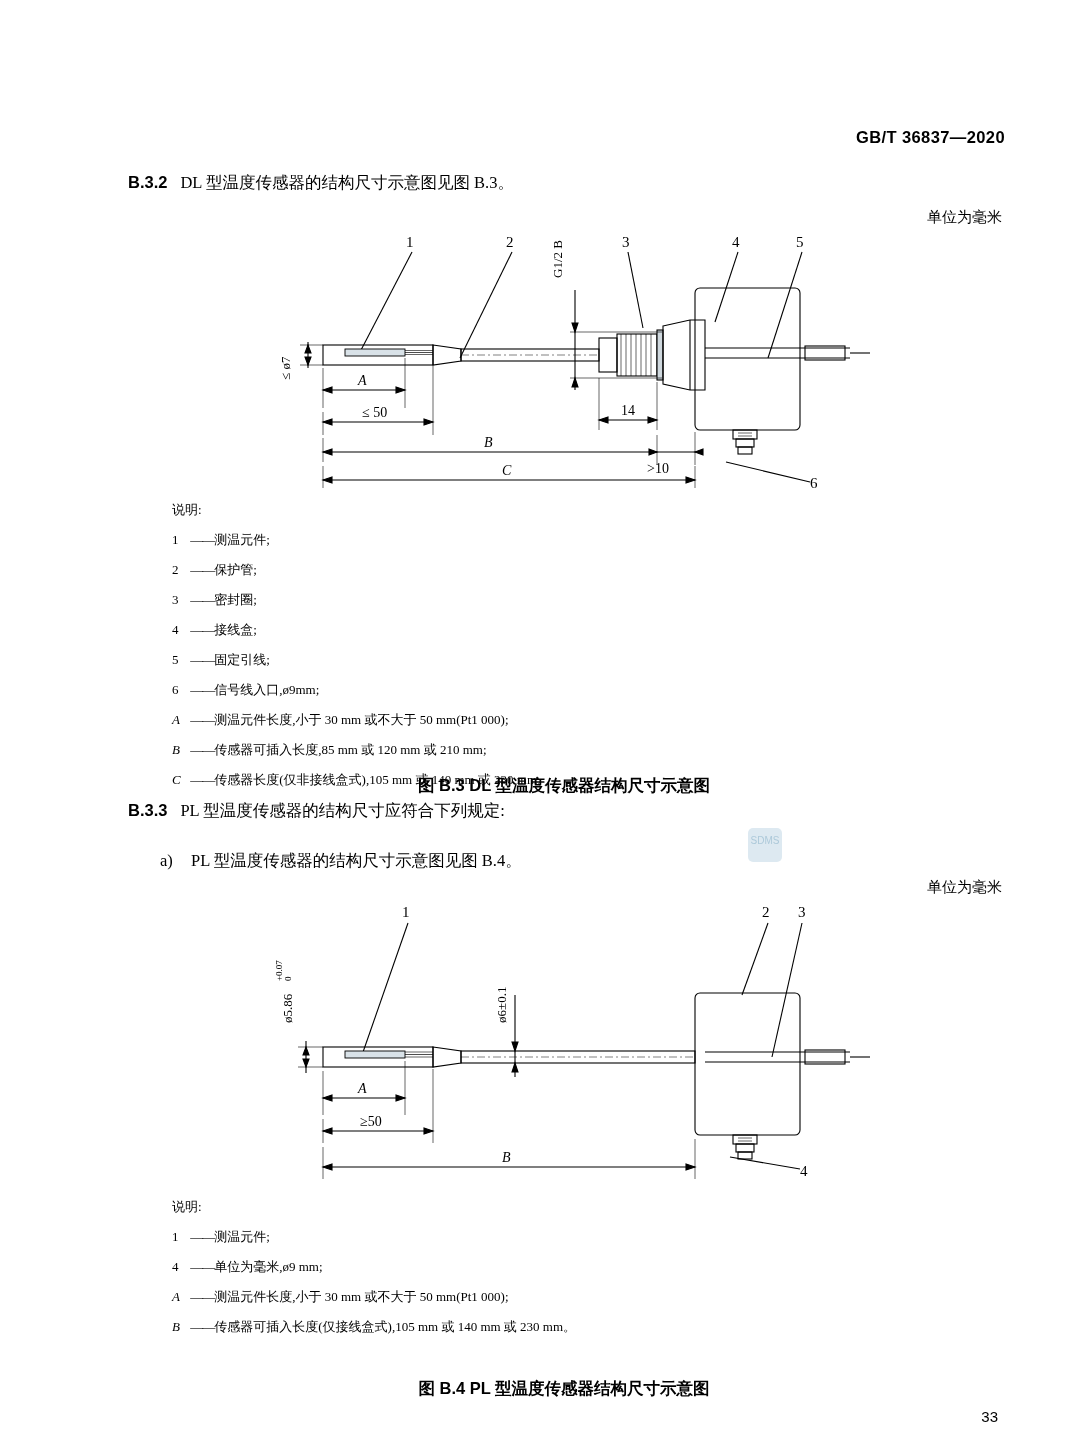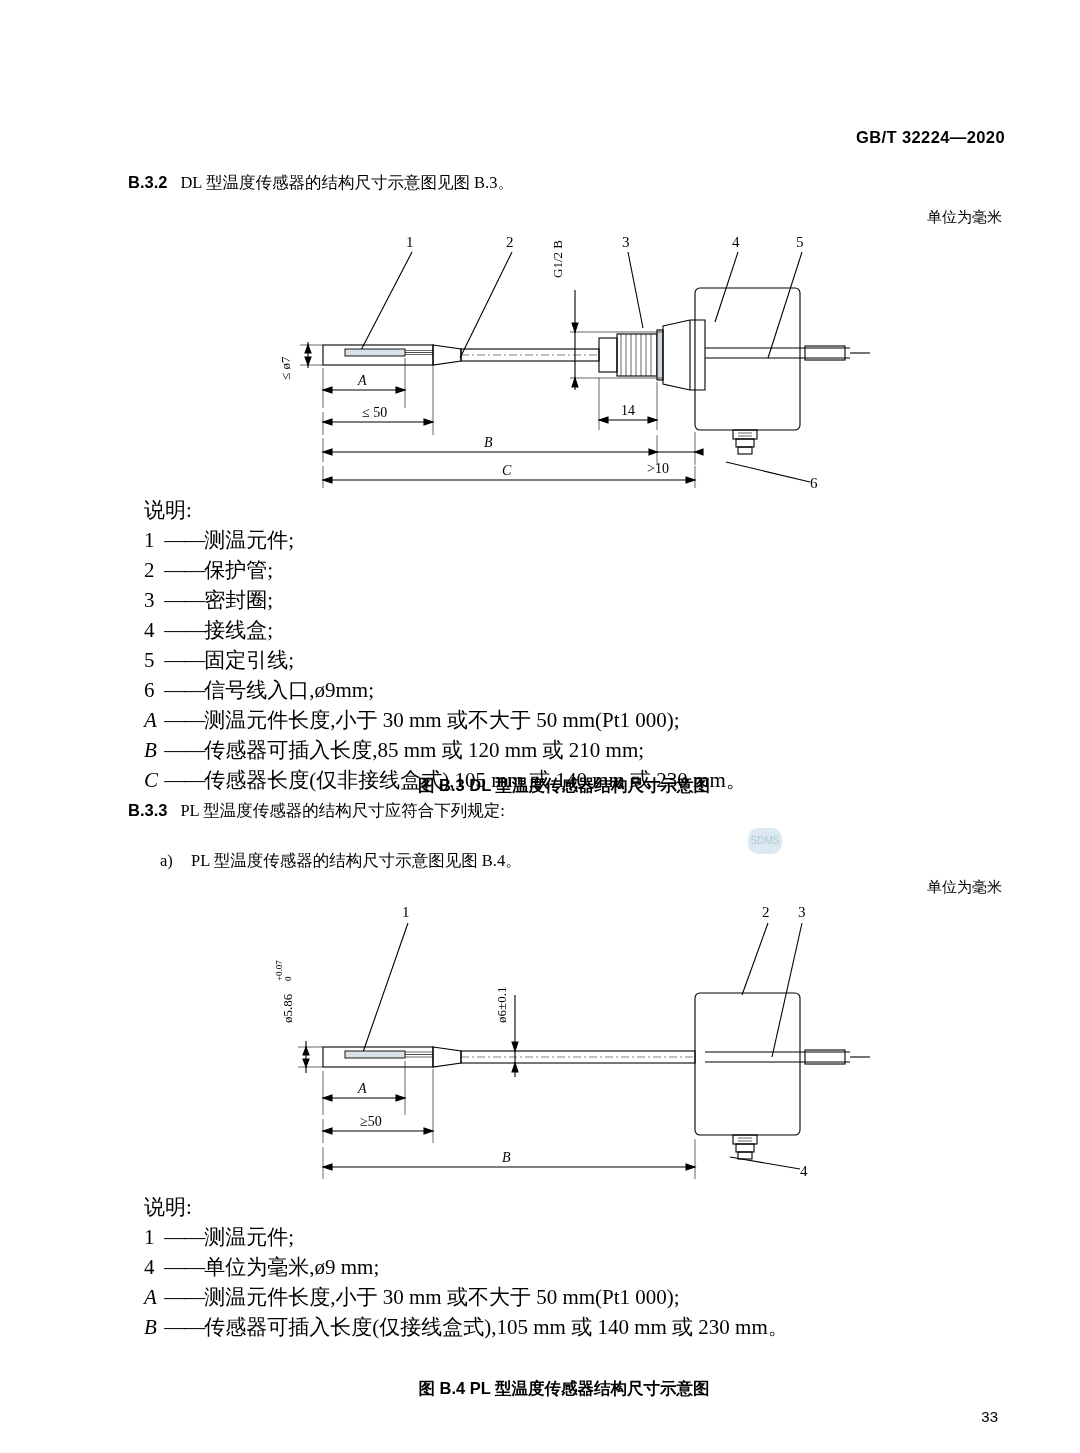--- a/index.html
+++ b/index.html
@@ -22,21 +22,21 @@
     font-family:"Liberation Serif", serif;
   }
   .clause .num { font-family:"Liberation Sans", sans-serif; font-weight:bold; }
   .clause .txt { margin-left:13px; }
 
   .unit-note {
     position:absolute; right:78px; font-size:15px;
   }
 
   .legend {
-    position:absolute; left:144px; font-size:21px; line-height:30px;
+    position:absolute; left:172px; font-size:13px; line-height:30px;
   }
   .legend .row { white-space:nowrap; }
   .legend .key { display:inline-block; min-width:16px; }
   .legend .dash { letter-spacing:-1px; }
 
   .figcap {
     position:absolute; width:1080px; text-align:center;
     font-family:"Liberation Sans", sans-serif;
     font-weight:bold; font-size:16.5px;padding-left:24px;
   }
@@ -44,39 +44,39 @@
   .sub-a { position:absolute; left:160px; font-size:16.5px; }
   .sub-a .lbl { font-family:"Liberation Serif", serif; }
 
   .pageno {
     position:absolute; right:82px; bottom:28px;
     font-family:"Liberation Sans", sans-serif; font-size:15px;
   }
 
   .wm {
     position:absolute; left:748px; top:828px;
-    width:34px; height:26px; border-radius:10px;
+    width:34px; height:34px; border-radius:5px;
     background:#d8e6ef; color:#9fc0d4;
     font-size:10px; text-align:center; line-height:26px;
     font-family:"Liberation Sans", sans-serif;
     opacity:.85;
   }
 
   svg { display:block; }
   .dg1 { position:absolute; left:150px; top:230px; }
   .dg2 { position:absolute; left:150px; top:895px; }
 
   text { font-family:"Liberation Serif", serif; }
 </style>
 </head>
 <body>
 
 <div class="page">
 
-  <div class="hdr-std">GB/T 32224—2020</div>
+  <div class="hdr-std">GB/T 36837—2020</div>
 
   <div class="clause" style="top:172px;">
     <span class="num">B.3.2</span><span class="txt">DL 型温度传感器的结构尺寸示意图见图 B.3。</span>
   </div>
 
   <div class="unit-note" style="top:208px;">单位为毫米</div>
 
   <div class="dg1">
   <svg width="780" height="290" viewBox="0 0 780 290">
     <g stroke="#000" fill="none" stroke-width="1.1">

